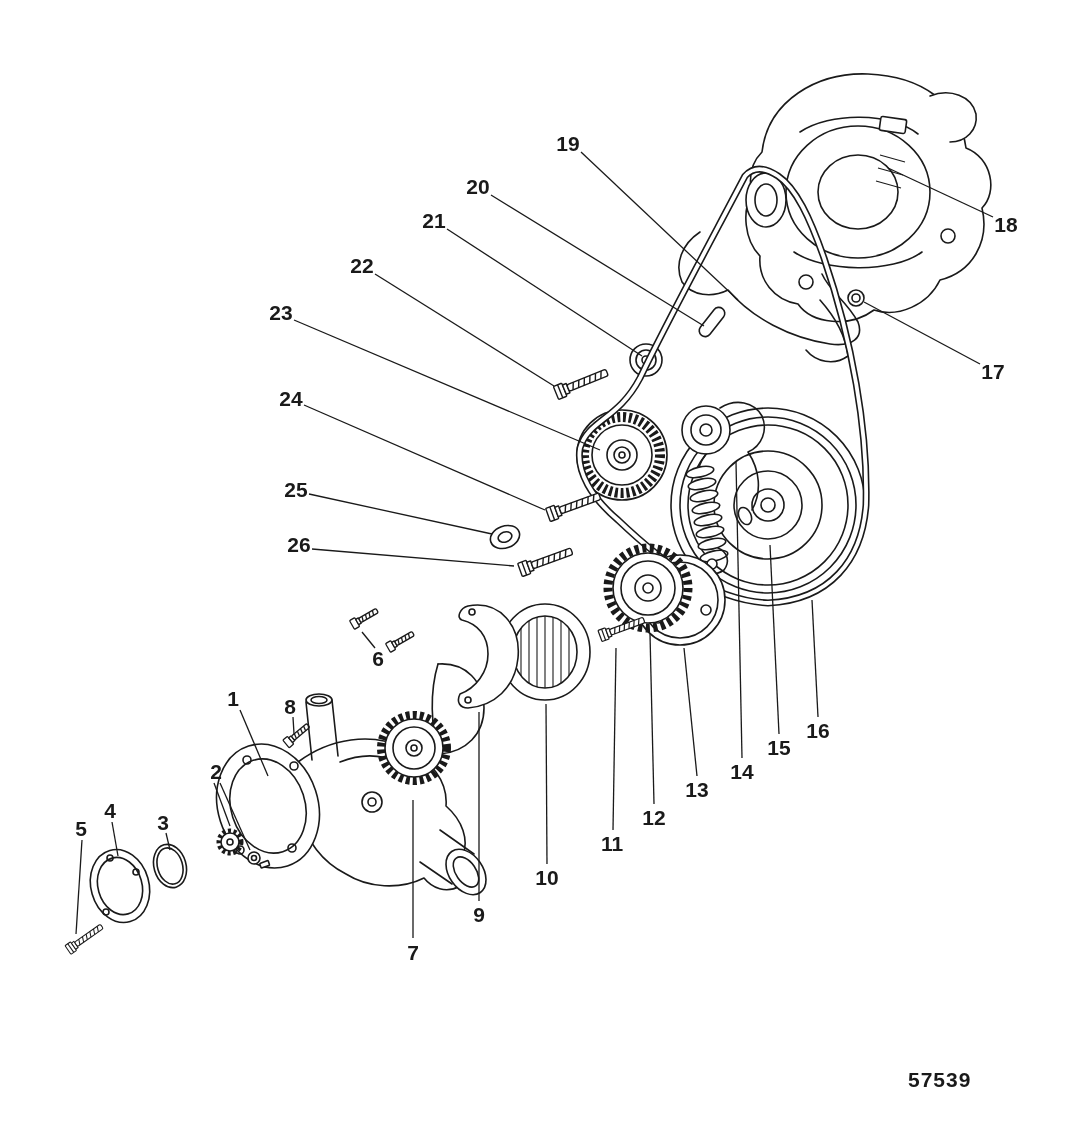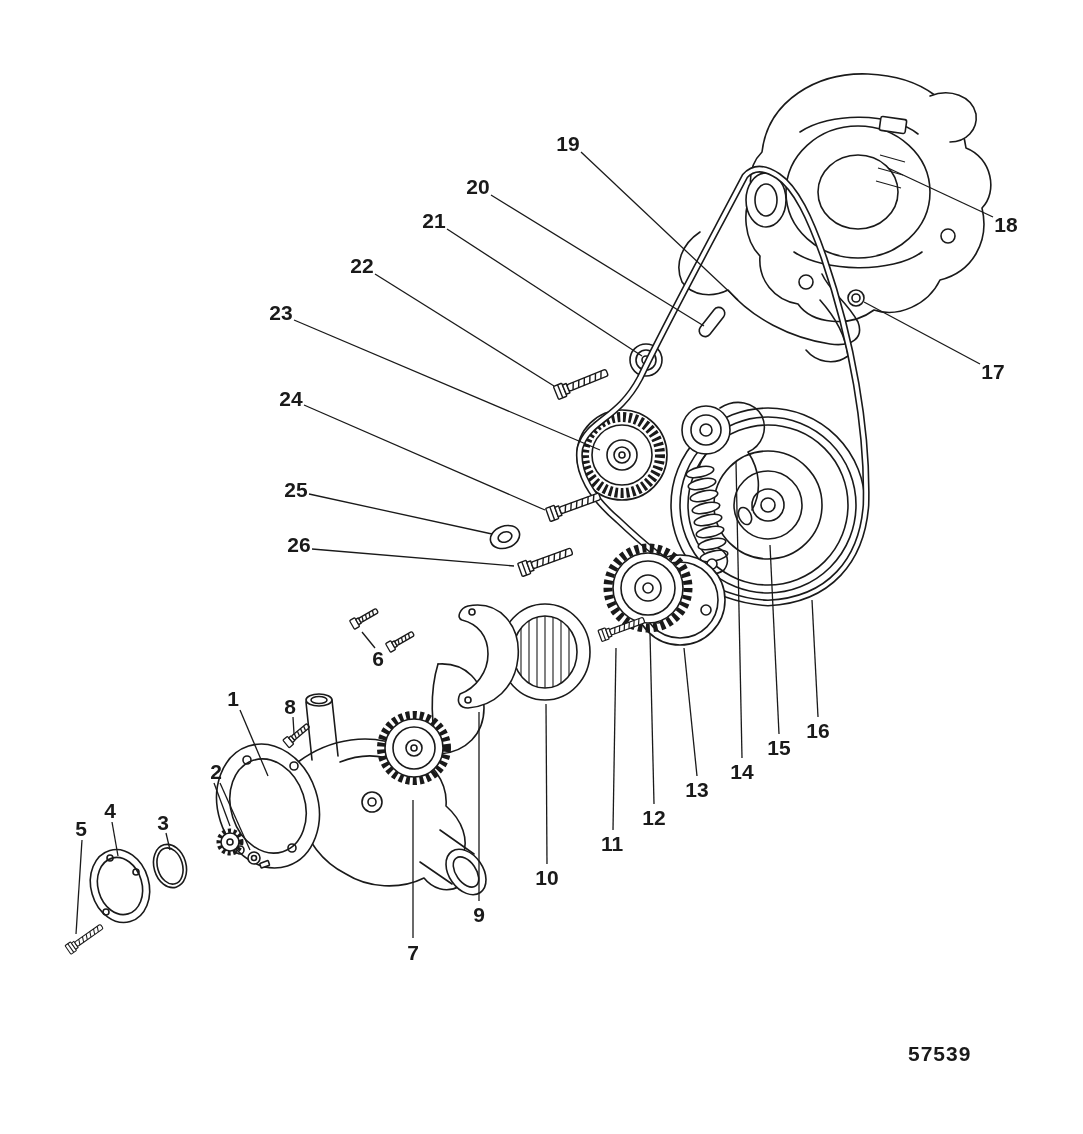--- a/index.html
+++ b/index.html
@@ -8,21 +8,21 @@
   .canvas svg{position:absolute;left:0;top:0;}
   .ln{fill:none;stroke:var(--ink,#1a1a1a);stroke-width:1.6;stroke-linecap:round;stroke-linejoin:round;}
   .fw{fill:#ffffff;stroke:var(--ink,#1a1a1a);stroke-width:1.6;stroke-linecap:round;stroke-linejoin:round;}
   .thin{fill:none;stroke:var(--ink,#1a1a1a);stroke-width:1.1;}
   .teeth{fill:none;stroke:var(--ink,#1a1a1a);}
   .belt-outer{fill:none;stroke:var(--ink,#1a1a1a);stroke-width:7;}
   .belt-inner{fill:none;stroke:#ffffff;stroke-width:3.8;}
   .leader{stroke:var(--ink,#1a1a1a);stroke-width:1.3;fill:none;}
   .callout{font:bold 21px "Liberation Sans",sans-serif;fill:var(--ink,#1a1a1a);
            text-anchor:middle;dominant-baseline:central;}
-  .fignum{position:absolute;left:908px;top:1042px;font:bold 21px "Liberation Sans",sans-serif;
+  .fignum{position:absolute;left:908px;top:1068px;font:bold 21px "Liberation Sans",sans-serif;
           color:var(--ink,#1a1a1a);letter-spacing:1px;}
 </style>
 </head>
 <body>
 
 <div class="canvas">
 
 <svg width="1083" height="1134" viewBox="0 0 1083 1134">
 
   <defs>

